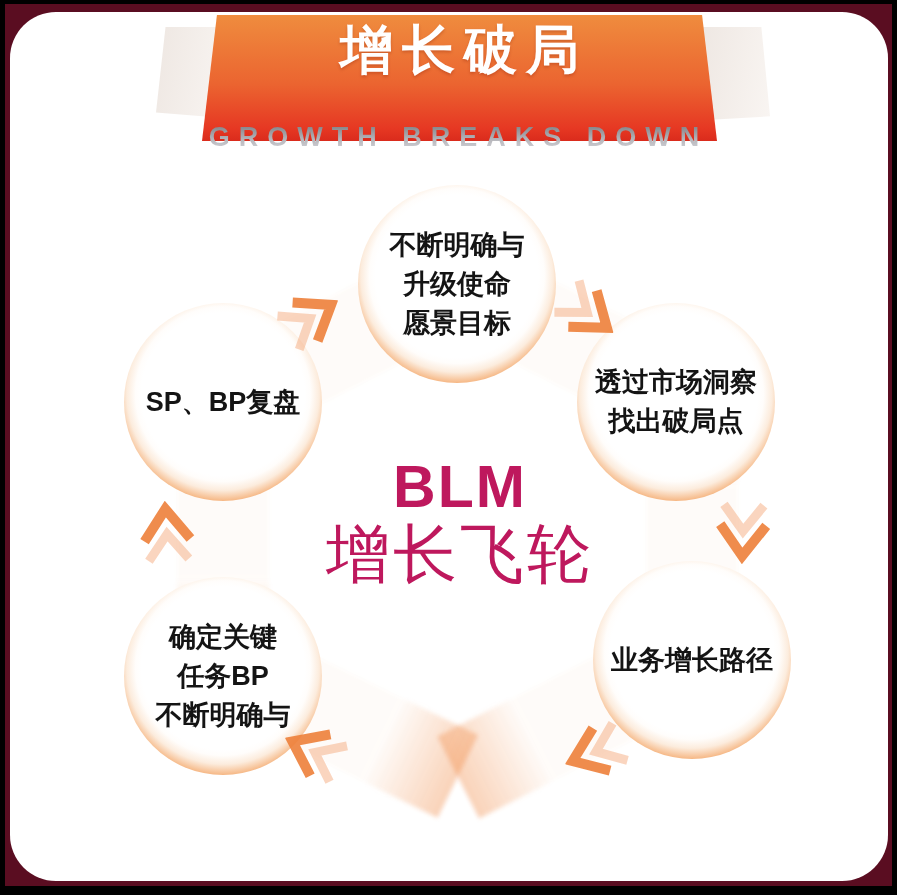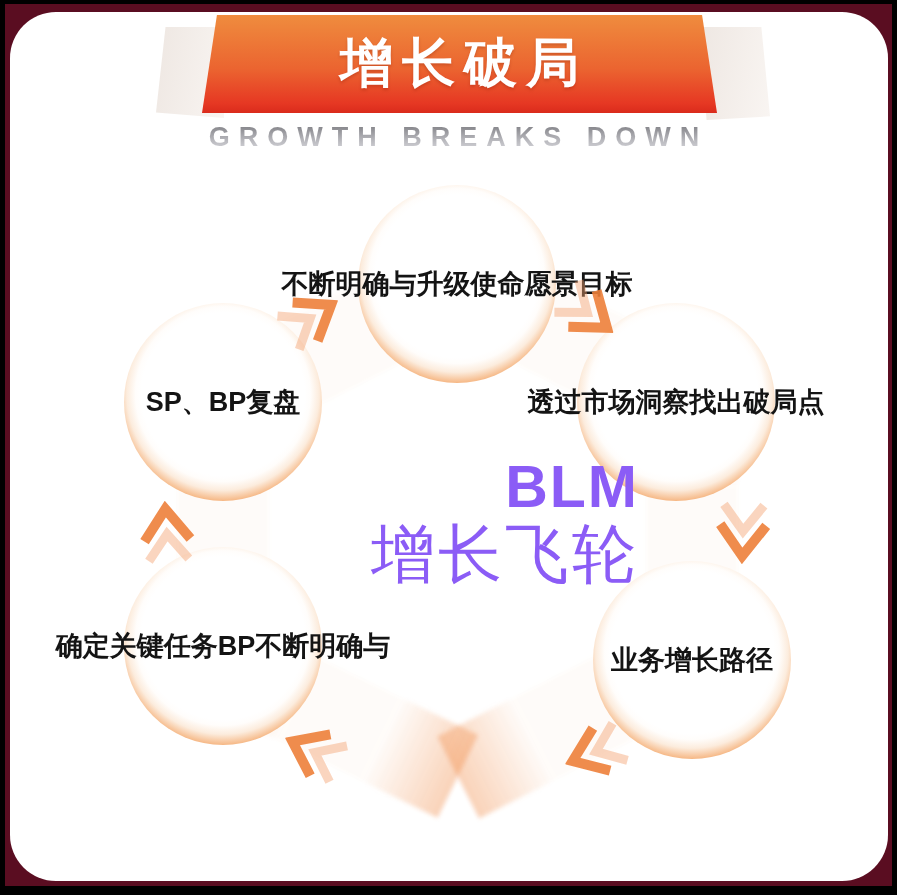--- a/index.html
+++ b/index.html
@@ -10,24 +10,24 @@
   .frame { position:absolute; left:5px; top:4px; right:5px; bottom:9px; background:#5a0d21; }
   .card  { position:absolute; left:10px; top:12px; width:878px; height:869px;
            background:#ffffff; border-radius:46px; }
 
   
   .ribbon { position:absolute; z-index:1; background:linear-gradient(100deg,#eee7e2,#f9f5f2); }
   .ribbon-left  { left:146px; top:15px; width:68px; height:91px;
                   clip-path:polygon(14% 0, 100% 0, 100% 100%, 0 94%); }
   .ribbon-right { left:688px; top:15px; width:72px; height:93px;
                   clip-path:polygon(0 0, 88% 0, 100% 96%, 12% 100%); }
-  .banner { position:absolute; z-index:2; left:192px; top:3px; width:515px; height:98px;
+  .banner { position:absolute; z-index:2; left:192px; top:3px; width:515px; height:126px;
             clip-path:polygon(2.9% 0, 97.1% 0, 100% 100%, 0 100%);
             background:linear-gradient(180deg,#ef8c3e 0%, #eb6430 55%, #e63823 90%, #da2b1c 100%);
-            display:flex; align-items:center; justify-content:center; }
+            display:flex; align-items:flex-start; justify-content:center; }
   .banner-title { color:#ffffff; font-size:53px; font-weight:bold;
                   letter-spacing:9px; padding-left:9px;
                   text-shadow:0 2px 3px rgba(120,20,5,.25); }
   .subtitle { position:absolute; z-index:2; left:0; top:110px; width:897px;
               text-align:center; font-size:27px; font-weight:bold;
               letter-spacing:9px; color:#97979c; }
   @supports ((-webkit-background-clip:text) or (background-clip:text)) {
     .subtitle { background:linear-gradient(180deg,#828287 10%, #b9b9be 60%, #dcdce1 100%);
                 -webkit-background-clip:text; background-clip:text;
                 -webkit-text-fill-color:transparent; color:transparent; }
@@ -46,32 +46,32 @@
   .band-4 { left:565px; top:706px; width:262px; transform:translate(-50%,-50%) rotate(153deg); }
   .band-5 { left:330px; top:707px; width:262px; transform:translate(-50%,-50%) rotate(206deg); }
   .band-6 { left:213px; top:520px; width:260px; transform:translate(-50%,-50%) rotate(270deg); }
 
   .node { position:absolute; width:198px; height:198px; border-radius:50%; z-index:2;
           transform:translate(-50%,-50%);
           background:radial-gradient(circle at 50% 46%,
              #ffffff 0 56%, #fffdfb 60%, #fcecdd 66%, #f6ba89 73%,
              #ee8038 79%, #ef8440 84%, rgba(247,178,124,.55) 90%,
              rgba(250,210,175,.22) 95%, rgba(255,255,255,0) 99%);
-          display:flex; flex-direction:row; align-items:center; justify-content:center; }
+          display:flex; flex-direction:column; justify-content:center; }
   .node-line { display:block; text-align:center; color:#141414;
                font-size:27px; font-weight:bold; line-height:39px; white-space:nowrap; }
   .node-mission    { left:447px; top:272px; }
   .node-insight    { left:666px; top:390px; }
   .node-innovation { left:682px; top:648px; }
   .node-value      { left:448px; top:765px; }
-  .node-tasks      { left:213px; top:634px; }
+  .node-tasks      { left:213px; top:664px; }
   .node-review     { left:213px; top:390px; }
 
   .hub { position:absolute; left:450px; top:443px; transform:translateX(-50%);
-         z-index:2; text-align:right; color:#8b5cf6;margin-left:45px; }
+         z-index:2; text-align:center; color:#be185d; }
   .hub-line1 { font-size:59px; font-weight:800; line-height:64px; letter-spacing:2px; }
   .hub-line2 { font-size:64px; font-weight:400; line-height:70px; letter-spacing:3px; white-space:nowrap; }
 
   .arrow { position:absolute; z-index:4; width:64px; height:58px; }
   .arrow svg { display:block; width:64px; height:58px; }
   .arrow-1 { left:301px; top:306px; transform:translate(-50%,-50%) rotate(-33deg); }
   .arrow-2 { left:578px; top:301px; transform:translate(-50%,-50%) rotate(38deg); }
   .arrow-3 { left:733px; top:520px; transform:translate(-50%,-50%) rotate(92deg); }
   .arrow-4 { left:585px; top:740px; transform:translate(-50%,-50%) rotate(158deg); }
   .arrow-5 { left:304px; top:740px; transform:translate(-50%,-50%) rotate(206deg); }

